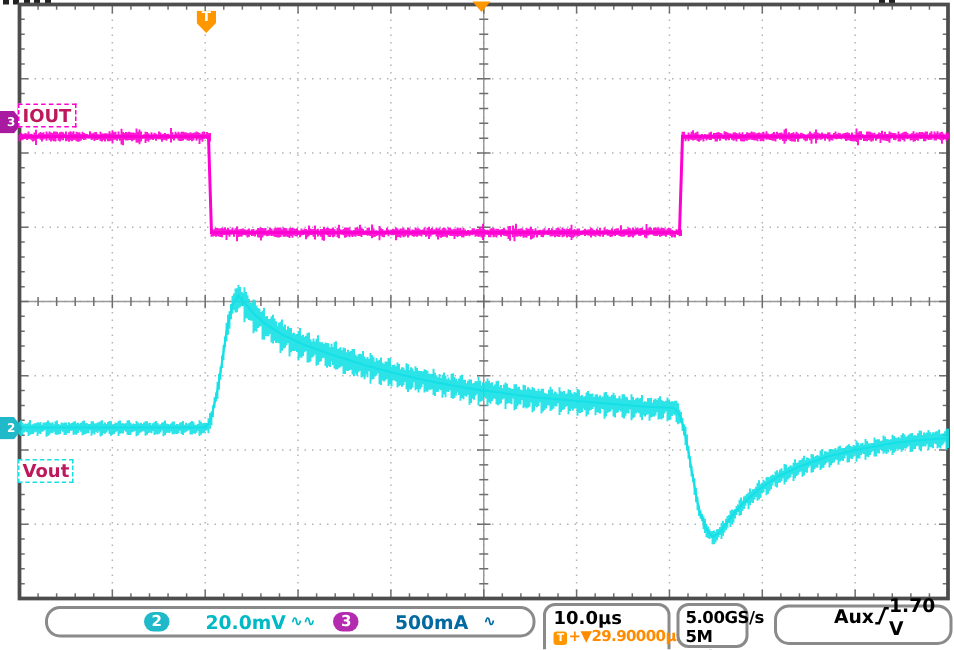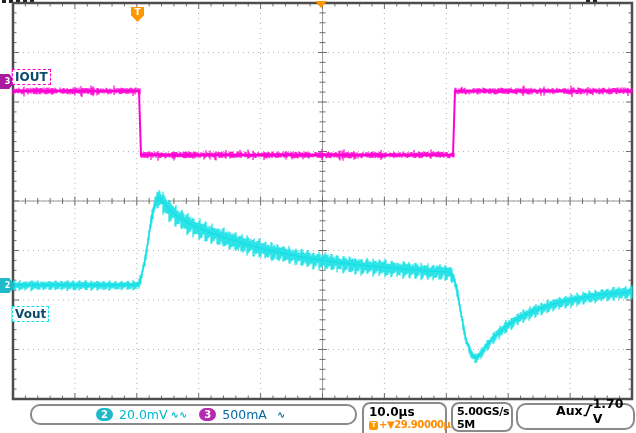--- a/index.html
+++ b/index.html
@@ -6,51 +6,51 @@
   #screen{position:relative;width:636px;height:433px;background:#ffffff;overflow:hidden;
           font-family:"DejaVu Sans","Liberation Sans",sans-serif;}
   svg{position:absolute;}
   .artifact{position:absolute;background:repeating-linear-gradient(to right,#222 0 4px,transparent 4px 7px);height:3px;}
 
   
   .ch-marker{position:absolute;left:0;width:15px;height:15px;color:#fff;font-size:8px;font-weight:bold;
              display:flex;align-items:center;justify-content:center;
              clip-path:polygon(0 0,62% 0,100% 50%,62% 100%,0 100%);}
   
-  .wave-label{position:absolute;background:#ffffff;color:#0c4a6e;font-weight:bold;font-size:12px;
+  .wave-label{position:absolute;background:#ffffff;color:#be185d;font-weight:bold;font-size:12px;
               line-height:14px;padding:0 2px;letter-spacing:0;}
   
   #trig-flag{position:absolute;width:13px;height:15px;background:#ff9800;color:#fff;font-size:9px;
              font-weight:bold;display:flex;align-items:flex-start;justify-content:center;
              clip-path:polygon(0 0,100% 0,100% 55%,50% 100%,0 55%);}
   #exp-marker{position:absolute;width:0;height:0;border-left:6px solid transparent;
               border-right:6px solid transparent;border-top:7px solid #ff9800;}
 
   
   .rbox{position:absolute;background:#fff;border:2px solid #8a8a8a;box-sizing:border-box;}
   #box-ch{left:30px;top:404px;width:327px;height:21px;border-radius:10px;
           display:flex;align-items:center;padding-left:64px;}
   .badge{display:inline-flex;align-items:center;justify-content:center;color:#fff;
          font-size:10px;font-weight:bold;width:17px;height:13px;border-radius:7px;flex:none;}
   .b2{background:#1fb9c9;}
   .b3{background:#b52bb0;}
-  .scale-txt{font-size:12.5px;font-weight:normal;margin-left:6px;}
+  .scale-txt{font-size:12.5px;font-weight:bold;margin-left:24px;}
   .c2{color:#00b9c6;}
   .c3{color:#0369a1;}
   .wavesym{font-size:10px;font-weight:bold;margin-left:3px;}
 
   #box-time{left:362px;top:402px;width:85px;height:46px;border-radius:8px;padding:1px 0 0 5px;}
   #tb-scale{font-size:12px;font-weight:bold;color:#000;line-height:14px;}
   #tb-delay{display:flex;align-items:center;color:#ff8c00;font-size:10px;font-weight:bold;
             letter-spacing:-0.4px;line-height:12px;}
   #tb-icon{display:inline-flex;align-items:center;justify-content:center;width:9px;height:9px;
            background:#ff9800;color:#fff;border-radius:2px;font-size:7px;font-weight:bold;
            margin-right:1px;flex:none;}
 
-  #box-acq{left:451px;top:402px;width:62px;height:30px;border-radius:8px;padding:1px 0 0 4px;}
+  #box-acq{left:451px;top:402px;width:48px;height:30px;border-radius:8px;padding:1px 0 0 4px;}
   .acq-line{font-size:11px;font-weight:bold;color:#000;line-height:13px;letter-spacing:-0.3px;}
 
   #box-trig{left:516px;top:403px;width:119px;height:27px;border-radius:10px;
             display:flex;align-items:center;justify-content:flex-end;padding:0 9px 12px 38px;}
   .trig-txt{font-size:12.5px;font-weight:bold;color:#000;}
 </style>
 </head>
 <body>
 
 <div id="screen">

